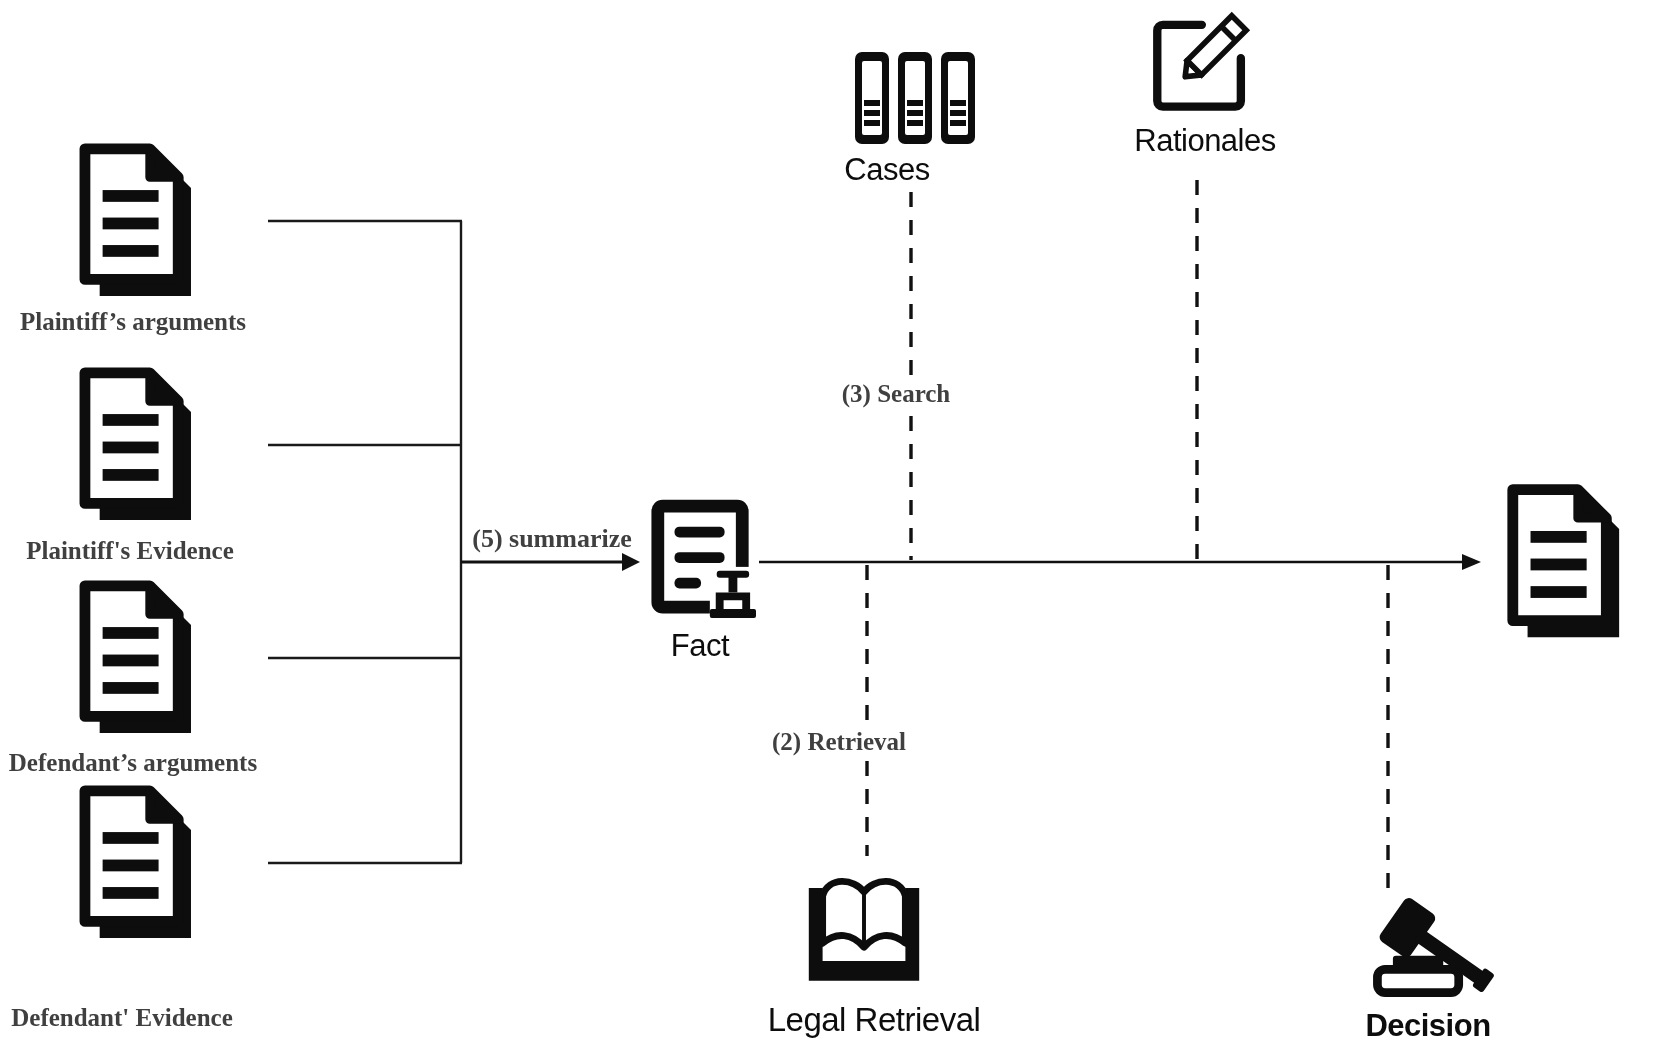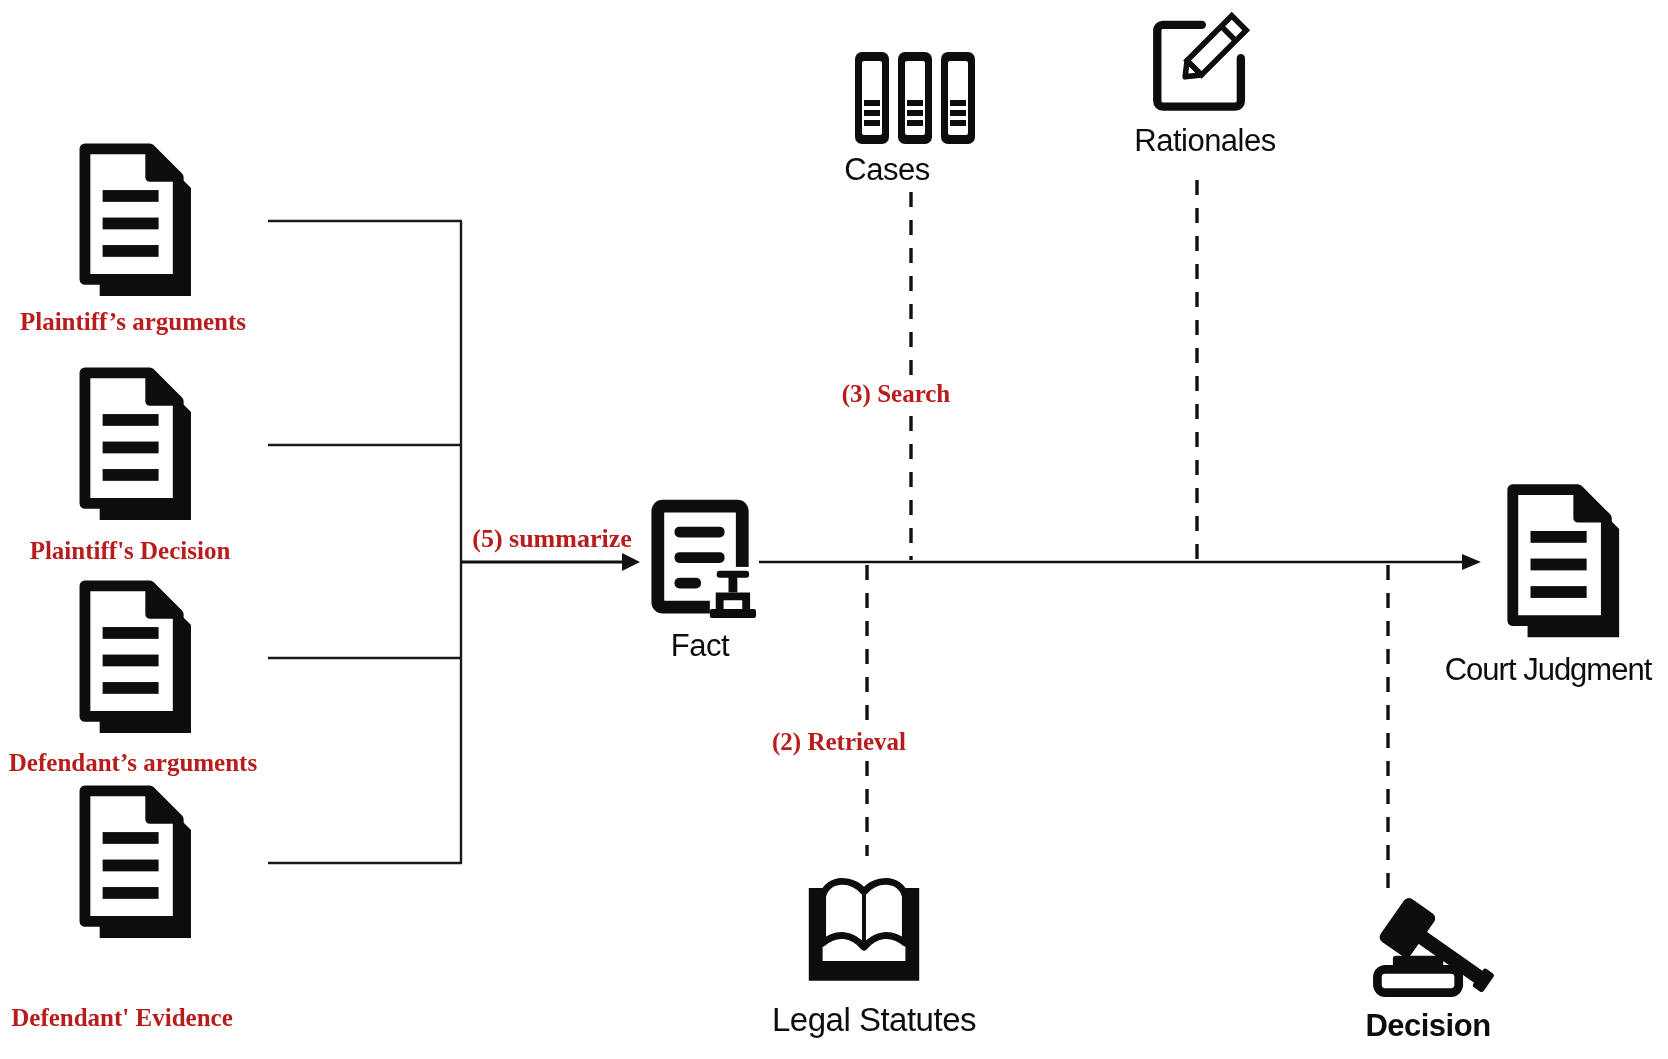--- a/index.html
+++ b/index.html
@@ -9,21 +9,21 @@
     background:#ffffff;
     overflow:hidden;
     font-family:"Liberation Sans", sans-serif;
   }
   .abs{position:absolute;}
   .ctr{transform:translateX(-50%);white-space:nowrap;}
   .lbl-serif{
     font-family:"Liberation Serif", serif;
     font-weight:700;
     font-size:25px;
-    color:#b91c1c;
+    color:#404040;
   }
   .lbl-sans{
     font-family:"Liberation Sans", sans-serif;
     font-weight:400;
     font-size:31px;
     letter-spacing:-0.5px;
     color:#0d0d0d;
   }
   .onLine{background:#ffffff;padding:4px 10px;}
   svg{display:block;overflow:visible;}
@@ -68,21 +68,21 @@
   </svg>
 
   <svg class="abs" style="left:72px;top:140px;" width="128" height="162">
       <use href="#doc-stack"></use>
     </svg>
   <div class="abs ctr lbl-serif" style="left:133px;top:308px;">Plaintiff’s arguments</div>
 
   <svg class="abs" style="left:72px;top:364px;" width="128" height="162">
       <use href="#doc-stack"></use>
     </svg>
-  <div class="abs ctr lbl-serif" style="left:130px;top:537px;">Plaintiff's Decision</div>
+  <div class="abs ctr lbl-serif" style="left:130px;top:537px;">Plaintiff's Evidence</div>
 
   <svg class="abs" style="left:72px;top:577px;" width="128" height="162">
       <use href="#doc-stack"></use>
     </svg>
   <div class="abs ctr lbl-serif" style="left:133px;top:741px;margin-top:8px;">Defendant’s arguments</div>
 
   <svg class="abs" style="left:72px;top:782px;" width="128" height="162">
       <use href="#doc-stack"></use>
     </svg>
   <div class="abs ctr lbl-serif" style="left:122px;top:1004px;">Defendant' Evidence</div>
@@ -137,26 +137,25 @@
       <line x1="66" y1="-11" x2="66" y2="11" stroke="#0d0d0d" stroke-width="6"></line>
     </g>
   </svg>
   <div class="abs ctr lbl-sans" style="left:1205px;top:123px;">Rationales</div>
 
   <svg class="abs" style="left:795px;top:862px;" width="138" height="128" viewBox="0 0 140 125">
     <path fill-rule="evenodd" d="M14 24 H126 V118 H14 Z M28 24 H112 V98 H28 Z" fill="#0d0d0d"></path>
     <path d="M28 32 C34 12 60 14 70 28 C80 14 106 12 112 32 V80 C98 68 82 70 70 84 C58 70 42 68 28 80 Z" fill="#ffffff" stroke="#0d0d0d" stroke-width="7" stroke-linejoin="round"></path>
     <line x1="70" y1="28" x2="70" y2="84" stroke="#0d0d0d" stroke-width="4"></line>
   </svg>
-  <div class="abs ctr lbl-sans" style="left:874px;top:1001px;font-size:33px;">Legal Statutes</div>
+  <div class="abs ctr lbl-sans" style="left:874px;top:1001px;font-size:33px;">Legal Retrieval</div>
 
   <svg class="abs" style="left:1500px;top:478px;" width="128" height="168">
       <use href="#doc-stack"></use>
     </svg>
-  <div class="abs ctr lbl-sans" style="left:1548px;top:652px;letter-spacing:-1px;">Court Judgment</div>
 
   <svg class="abs" style="left:1360px;top:895px;" width="150" height="110" viewBox="0 0 155 112">
     <g transform="rotate(35 49 33)">
       <rect x="30" y="6" width="38" height="54" rx="6" fill="#0d0d0d"></rect>
       <rect x="62" y="25" width="80" height="15" rx="4" fill="#0d0d0d"></rect>
       <rect x="138" y="21" width="13" height="23" rx="3" fill="#0d0d0d"></rect>
     </g>
     <rect x="34" y="62" width="52" height="12" rx="3" fill="#0d0d0d"></rect>
     <rect x="18" y="76" width="84" height="24" rx="8" fill="#ffffff" stroke="#0d0d0d" stroke-width="9"></rect>
   </svg>

